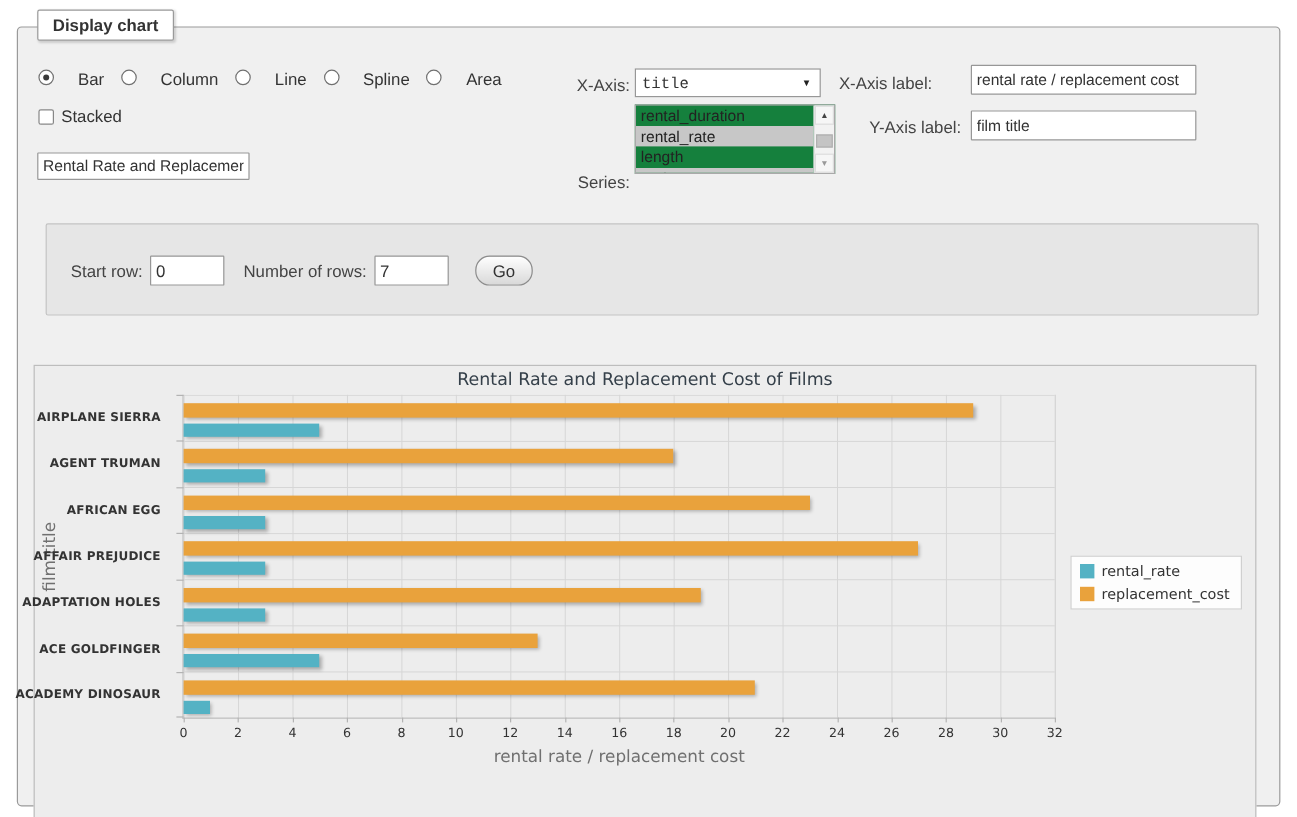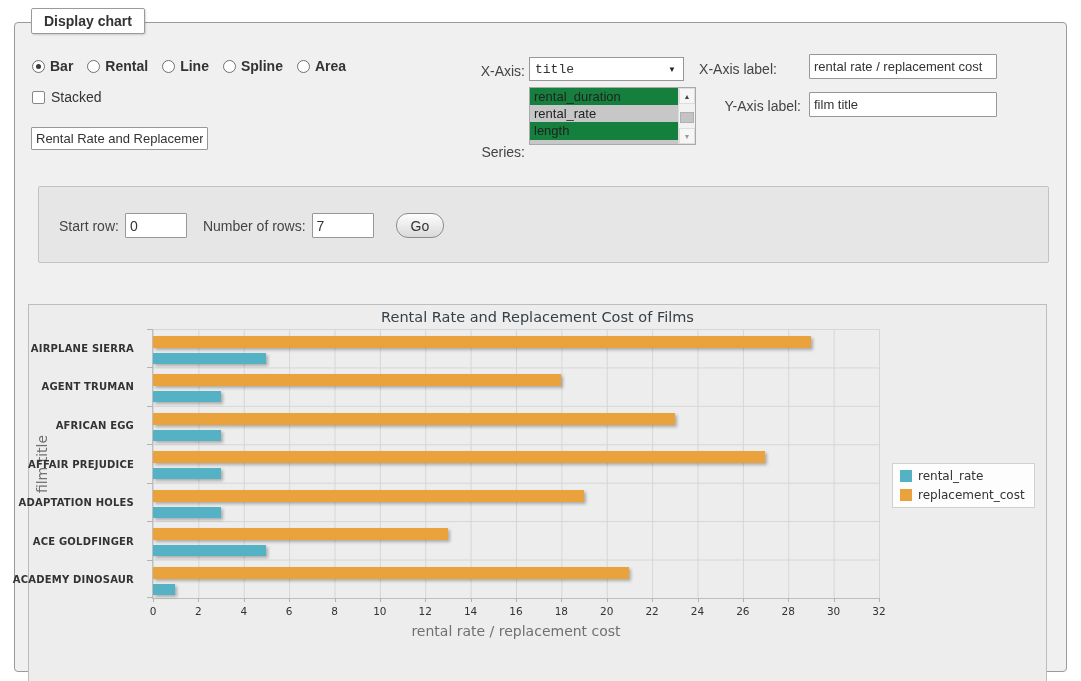--- a/index.html
+++ b/index.html
@@ -8,21 +8,21 @@
 
   
   .panel { position:absolute; left:14px; top:22px; width:1053px; height:650px;
            border:1px solid #9a9a9a; border-radius:4px; background:#f0f0f0; }
   .panel-legend { position:absolute; left:16px; top:-15px; background:#fff; border:1px solid #9a9a9a;
            border-radius:2px; padding:4px 12px; font-size:14px; font-weight:bold; color:#333;
            box-shadow:1px 1px 2px rgba(0,0,0,.15); }
 
   
   .radio-row { position:absolute; left:17px; top:35px; display:flex; align-items:center; gap:14px; font-size:14px; color:#333; }
-  .radio-opt { display:flex; align-items:center; gap:5px;font-weight:bold; }
+  .radio-opt { display:flex; gap:20px; }
   .radio-circle { width:13px; height:13px; border:1px solid #707070; border-radius:50%; background:#fff; position:relative; flex:0 0 auto; }
   .radio-circle.checked::after { content:""; position:absolute; left:3px; top:3px; width:5px; height:5px; border-radius:50%; background:#3a3a3a; }
   .check-row { position:absolute; left:17px; top:66px; display:flex; align-items:center; gap:6px; font-size:14px; color:#333; }
   .checkbox { width:13px; height:13px; border:1px solid #878787; border-radius:2px; background:#fff; flex:0 0 auto; }
 
   input.textbox { border:1px solid #979797; background:#fff; font-family:"Liberation Sans",sans-serif;
                   font-size:13px; color:#333; padding:2px 4px; border-radius:1px; }
   #chart-title-input { position:absolute; left:16px; top:104px; width:177px; height:23px; }
 
   .lbl { position:absolute; font-size:14px; color:#444; text-align:right; }
@@ -107,21 +107,21 @@
 <div class="panel">
   <div class="panel-legend">Display chart</div>
 
   <div class="radio-row" id="radio-group">
       <span class="radio-opt">
         <span class="radio-circle checked"></span>
         <span>Bar</span>
       </span>
       <span class="radio-opt">
         <span class="radio-circle"></span>
-        <span>Rental</span>
+        <span>Column</span>
       </span>
       <span class="radio-opt">
         <span class="radio-circle"></span>
         <span>Line</span>
       </span>
       <span class="radio-opt">
         <span class="radio-circle"></span>
         <span>Spline</span>
       </span>
       <span class="radio-opt">

